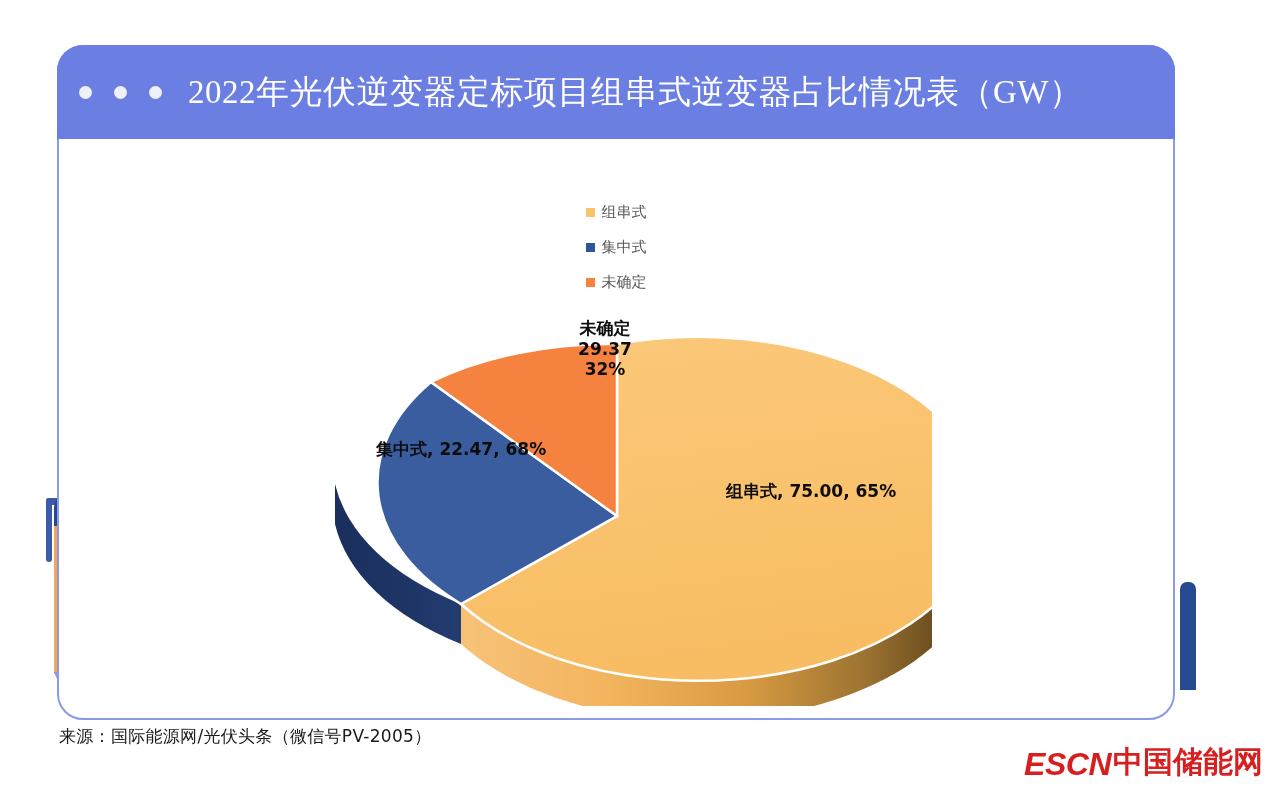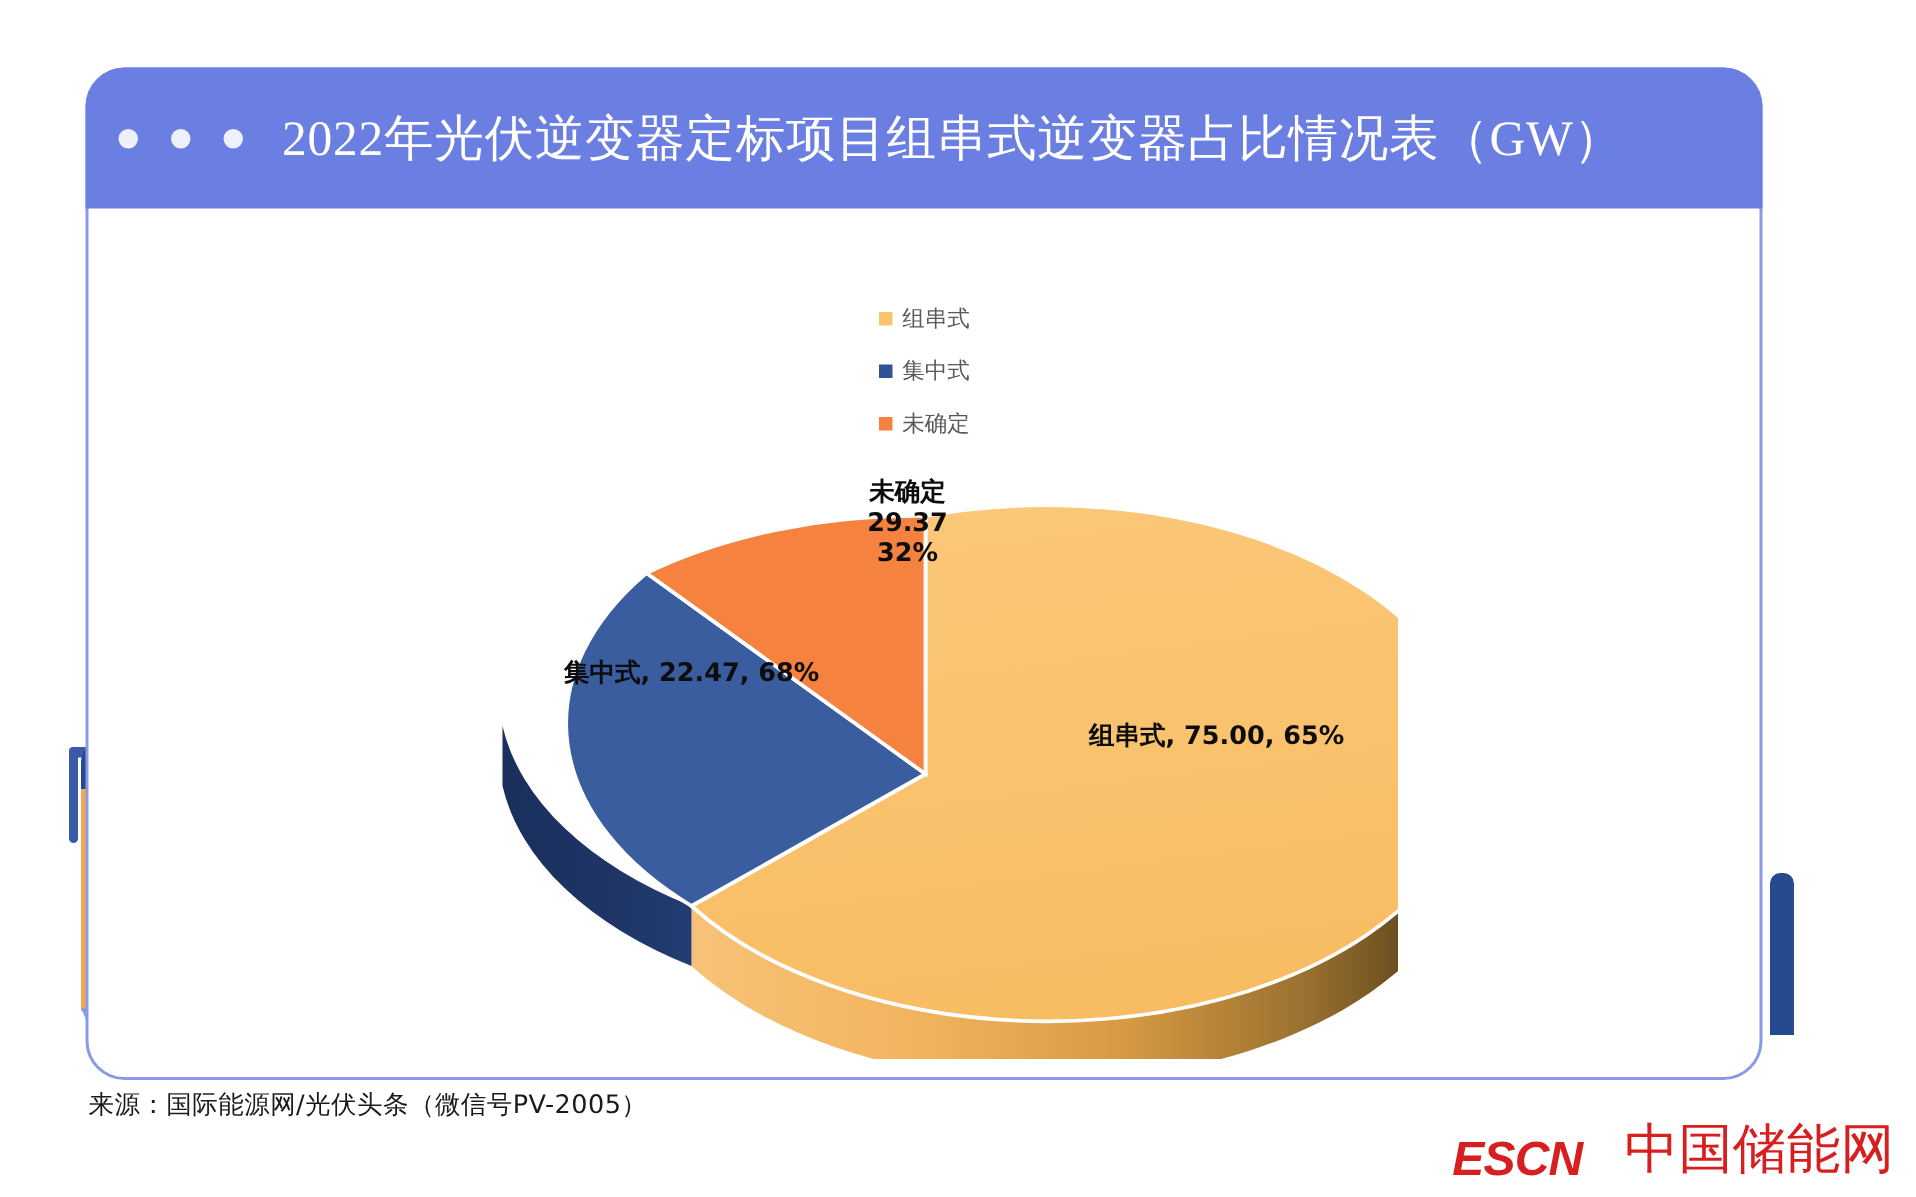--- a/index.html
+++ b/index.html
@@ -187,24 +187,23 @@
   }
   #watermark-escn {
     font-family: "Liberation Sans", sans-serif;
     font-weight: bold;
     font-size: 32px;
     letter-spacing: -0.5px;
     font-style: italic;
   }
   #watermark-cn {
     font-family: "DejaVu Sans", sans-serif;
-    font-weight: normal;
-    font-size: 36px;
+    font-weight: bold;
+    font-size: 30px;
     letter-spacing: 0px;
-    margin-left: 26px;
   }
 </style>
 </head>
 <body>
 
 <svg id="pen" viewBox="0 0 60 260" xmlns="http://www.w3.org/2000/svg">
 
   <rect x="22" y="0" width="4" height="42" fill="#8a9ae6"></rect>
 
   <rect x="8" y="36" width="6" height="64" rx="3" fill="#3b5aa8"></rect>

